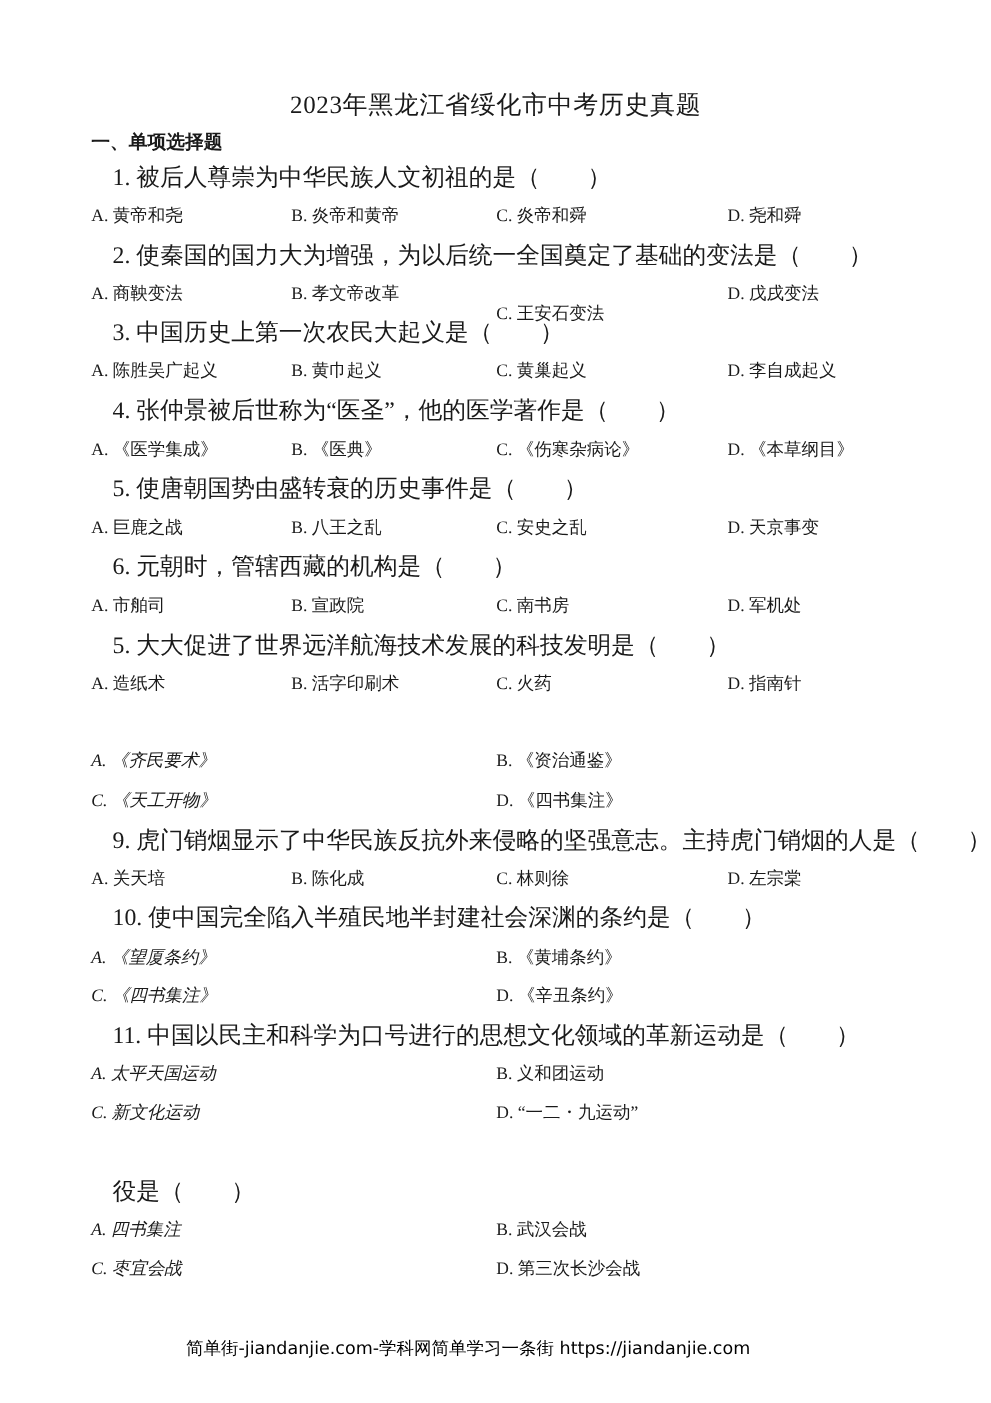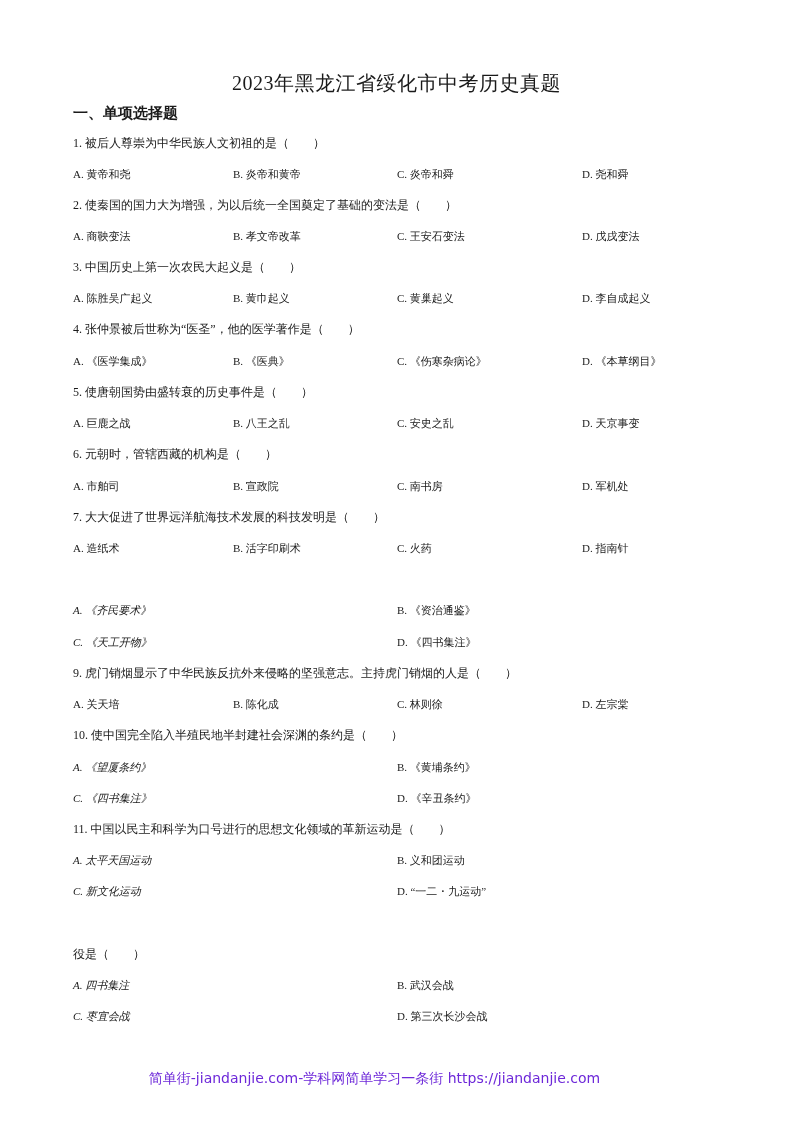--- a/index.html
+++ b/index.html
@@ -10,47 +10,47 @@
   }
   .page { position: absolute; left: 0; top: 0; width: 793px; height: 1122px; }
   .title {
     position: absolute; top: 70px; left: 0; width: 793px; text-align: center;
     font-size: 20px; font-weight: normal; letter-spacing: 0.5px;
   }
   .section {
     position: absolute; left: 73px; top: 104px; font-size: 15px; font-weight: bold;
   }
   .line {
-    position: absolute; left: 73px; font-size: 12px; white-space: nowrap; height: 18px; line-height: 18px;
+    position: absolute; left: 90px; font-size: 19px; white-space: nowrap; height: 18px; line-height: 18px;
   }
-  .opt { position: absolute; font-size: 11px; white-space: nowrap; height: 18px; line-height: 18px; }
+  .opt { position: absolute; font-size: 14px; white-space: nowrap; height: 18px; line-height: 18px; }
   .c1 { left: 73px; } .c2 { left: 233px; } .c3 { left: 397px; } .c4 { left: 558px; margin-left: 24px; }
   .h1 { left: 73px; font-style: italic; } .h2 { left: 397px; }
   .footer {
     position: absolute; top: 1070px; left: 0; width: 749px; text-align: center;
-    font-family: "DejaVu Sans", sans-serif; font-size: 14px; color: #6d28d9;
+    font-family: "DejaVu Sans", sans-serif; font-size: 14px; color: #000000;
   }
 </style>
 </head>
 <body>
 
 <div class="page">
   <div class="title">2023年黑龙江省绥化市中考历史真题</div>
   <div class="section">一、单项选择题</div>
 
   <div class="line" style="top:134px">1. 被后人尊崇为中华民族人文初祖的是（　　）</div>
   <div class="opt c1" style="top:165px">A. 黄帝和尧</div>
   <div class="opt c2" style="top:165px">B. 炎帝和黄帝</div>
   <div class="opt c3" style="top:165px">C. 炎帝和舜</div>
   <div class="opt c4" style="top:165px">D. 尧和舜</div>
 
   <div class="line" style="top:196px">2. 使秦国的国力大为增强，为以后统一全国奠定了基础的变法是（　　）</div>
   <div class="opt c1" style="top:227px">A. 商鞅变法</div>
   <div class="opt c2" style="top:227px">B. 孝文帝改革</div>
-  <div class="opt c3" style="top:227px">C. 王安石变法</div>
+  <div class="opt c3" style="top:243px">C. 王安石变法</div>
   <div class="opt c4" style="top:227px">D. 戊戌变法</div>
 
   <div class="line" style="top:258px">3. 中国历史上第一次农民大起义是（　　）</div>
   <div class="opt c1" style="top:289px">A. 陈胜吴广起义</div>
   <div class="opt c2" style="top:289px">B. 黄巾起义</div>
   <div class="opt c3" style="top:289px">C. 黄巢起义</div>
   <div class="opt c4" style="top:289px">D. 李自成起义</div>
 
   <div class="line" style="top:320px">4. 张仲景被后世称为“医圣”，他的医学著作是（　　）</div>
   <div class="opt c1" style="top:352px">A. 《医学集成》</div>
@@ -63,21 +63,21 @@
   <div class="opt c2" style="top:414px">B. 八王之乱</div>
   <div class="opt c3" style="top:414px">C. 安史之乱</div>
   <div class="opt c4" style="top:414px">D. 天京事变</div>
 
   <div class="line" style="top:445px">6. 元朝时，管辖西藏的机构是（　　）</div>
   <div class="opt c1" style="top:477px">A. 市舶司</div>
   <div class="opt c2" style="top:477px">B. 宣政院</div>
   <div class="opt c3" style="top:477px">C. 南书房</div>
   <div class="opt c4" style="top:477px">D. 军机处</div>
 
-  <div class="line" style="top:508px">7. 大大促进了世界远洋航海技术发展的科技发明是（　　）</div>
+  <div class="line" style="top:508px">5. 大大促进了世界远洋航海技术发展的科技发明是（　　）</div>
   <div class="opt c1" style="top:539px">A. 造纸术</div>
   <div class="opt c2" style="top:539px">B. 活字印刷术</div>
   <div class="opt c3" style="top:539px">C. 火药</div>
   <div class="opt c4" style="top:539px">D. 指南针</div>
 
   <div class="opt h1" style="top:601px">A. 《齐民要术》</div>
   <div class="opt h2" style="top:601px">B. 《资治通鉴》</div>
   <div class="opt h1" style="top:633px">C. 《天工开物》</div>
   <div class="opt h2" style="top:633px">D. 《四书集注》</div>
 

